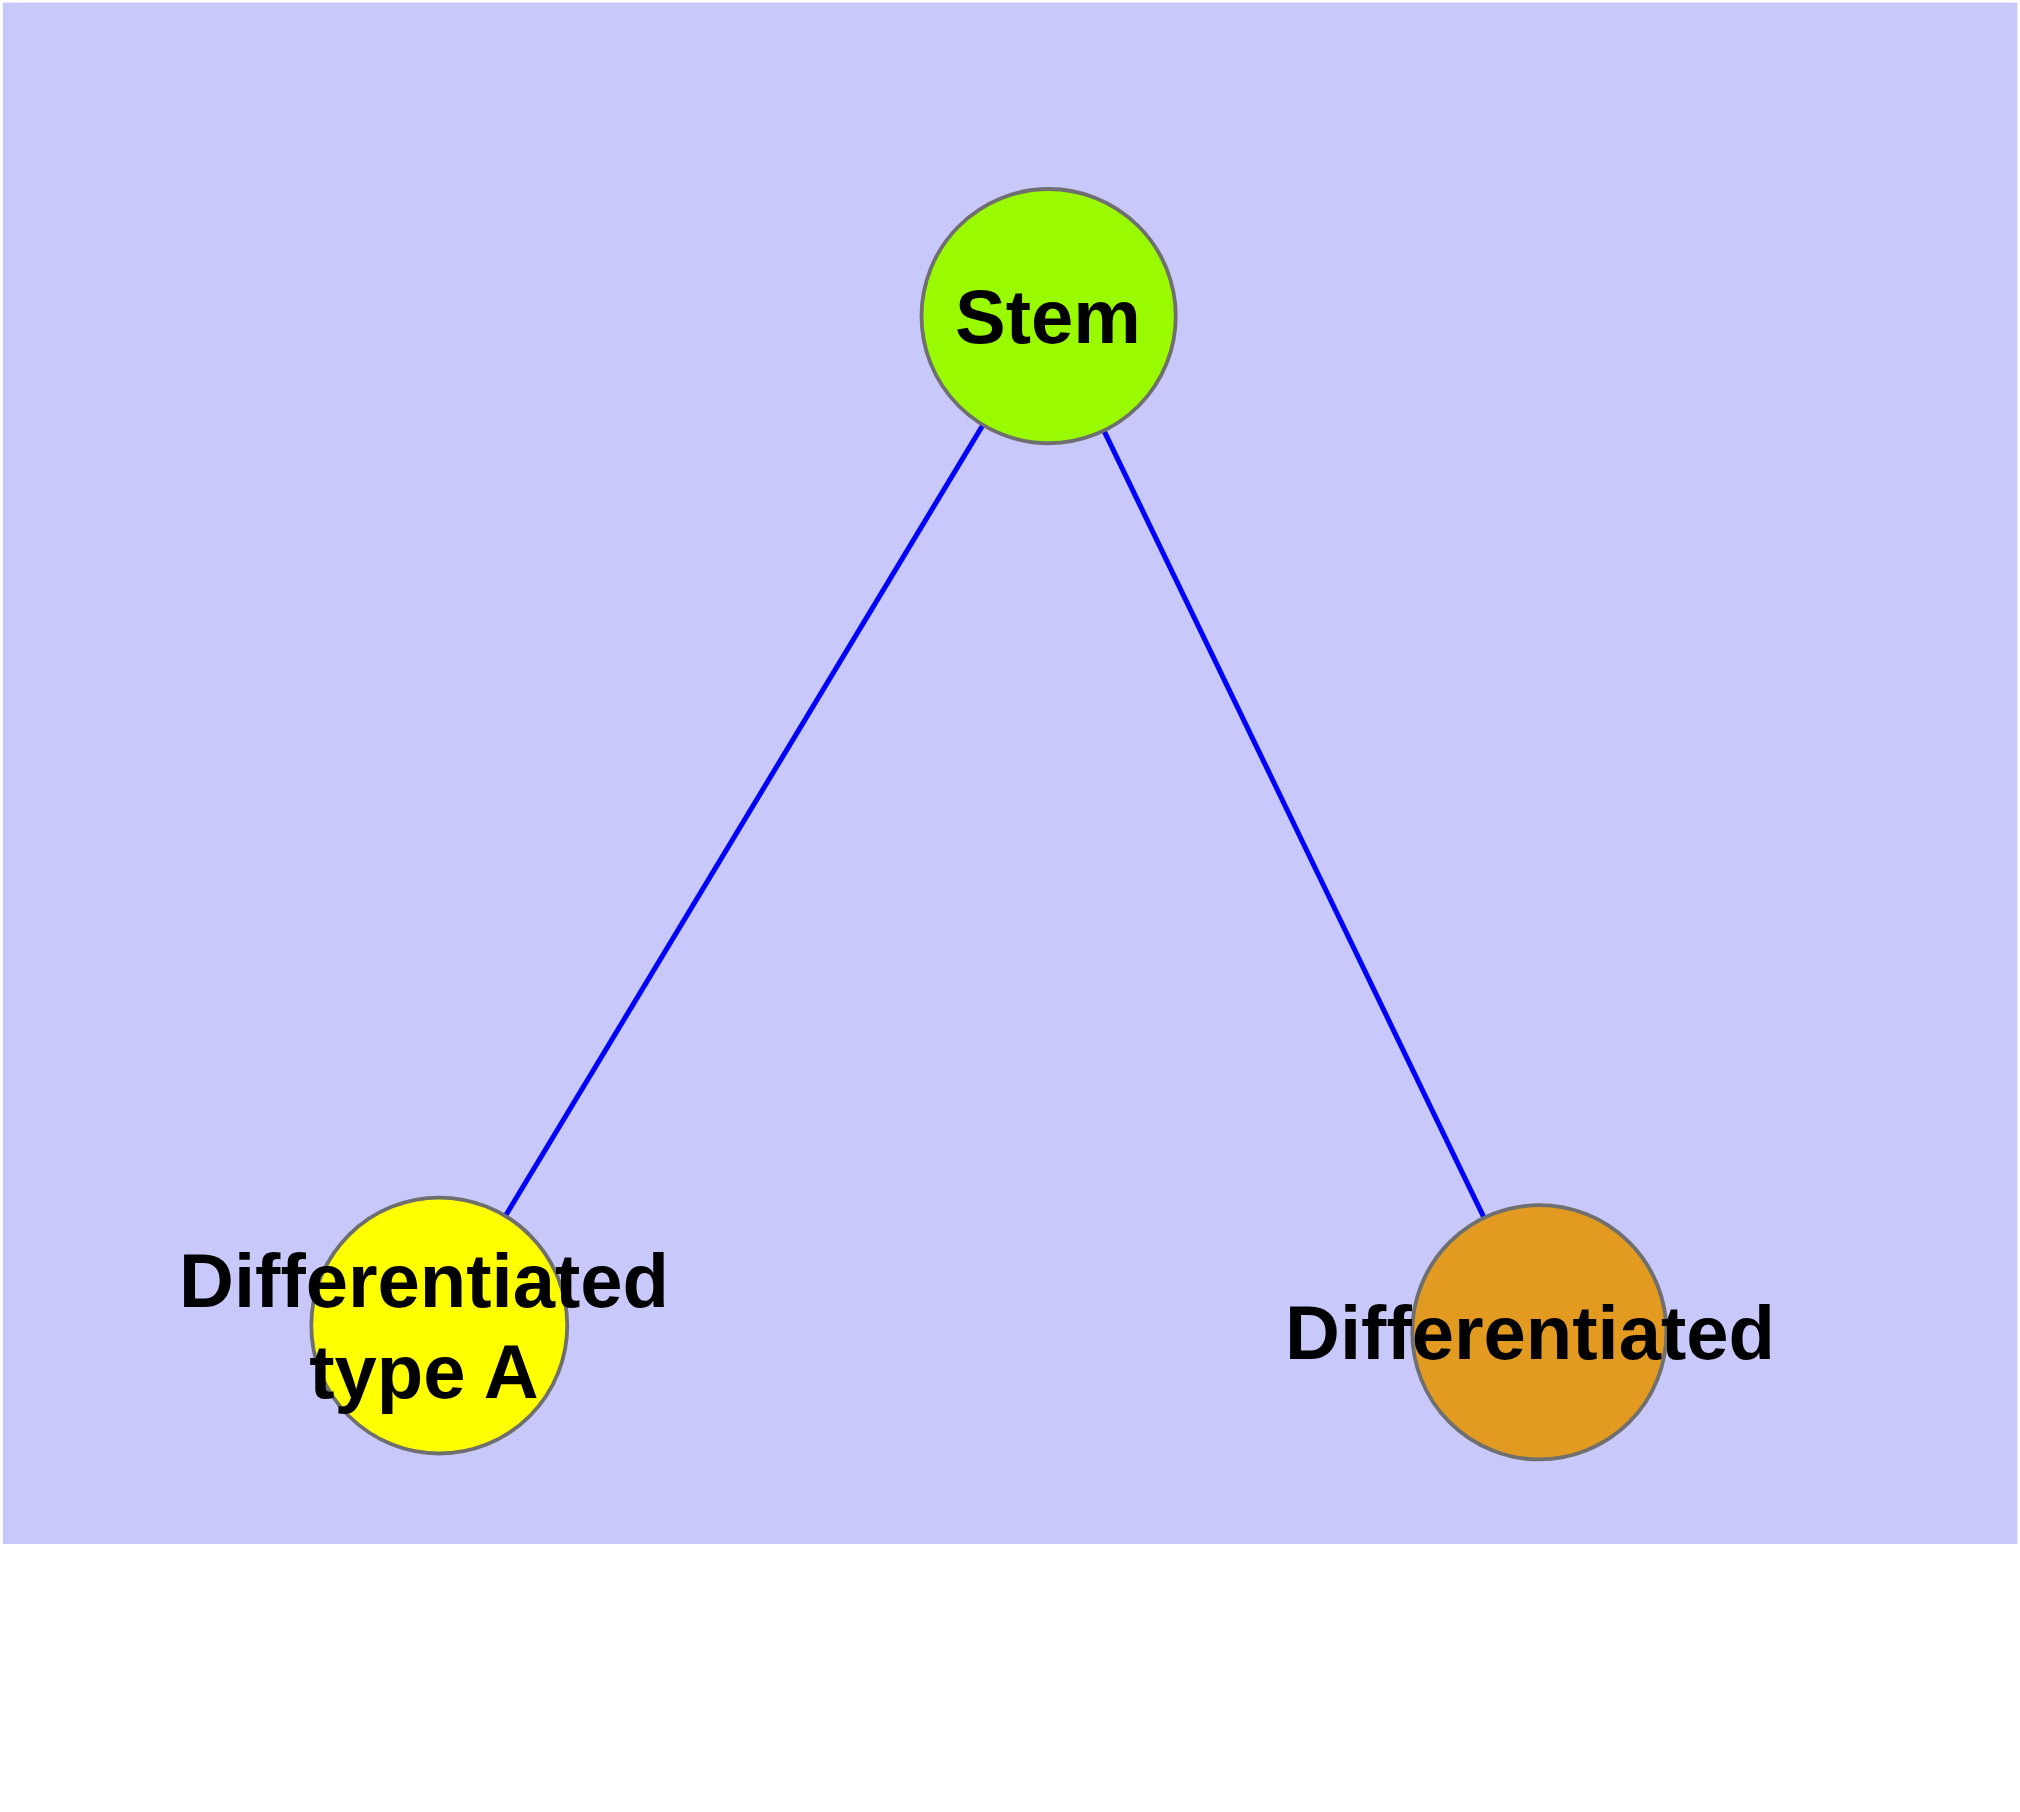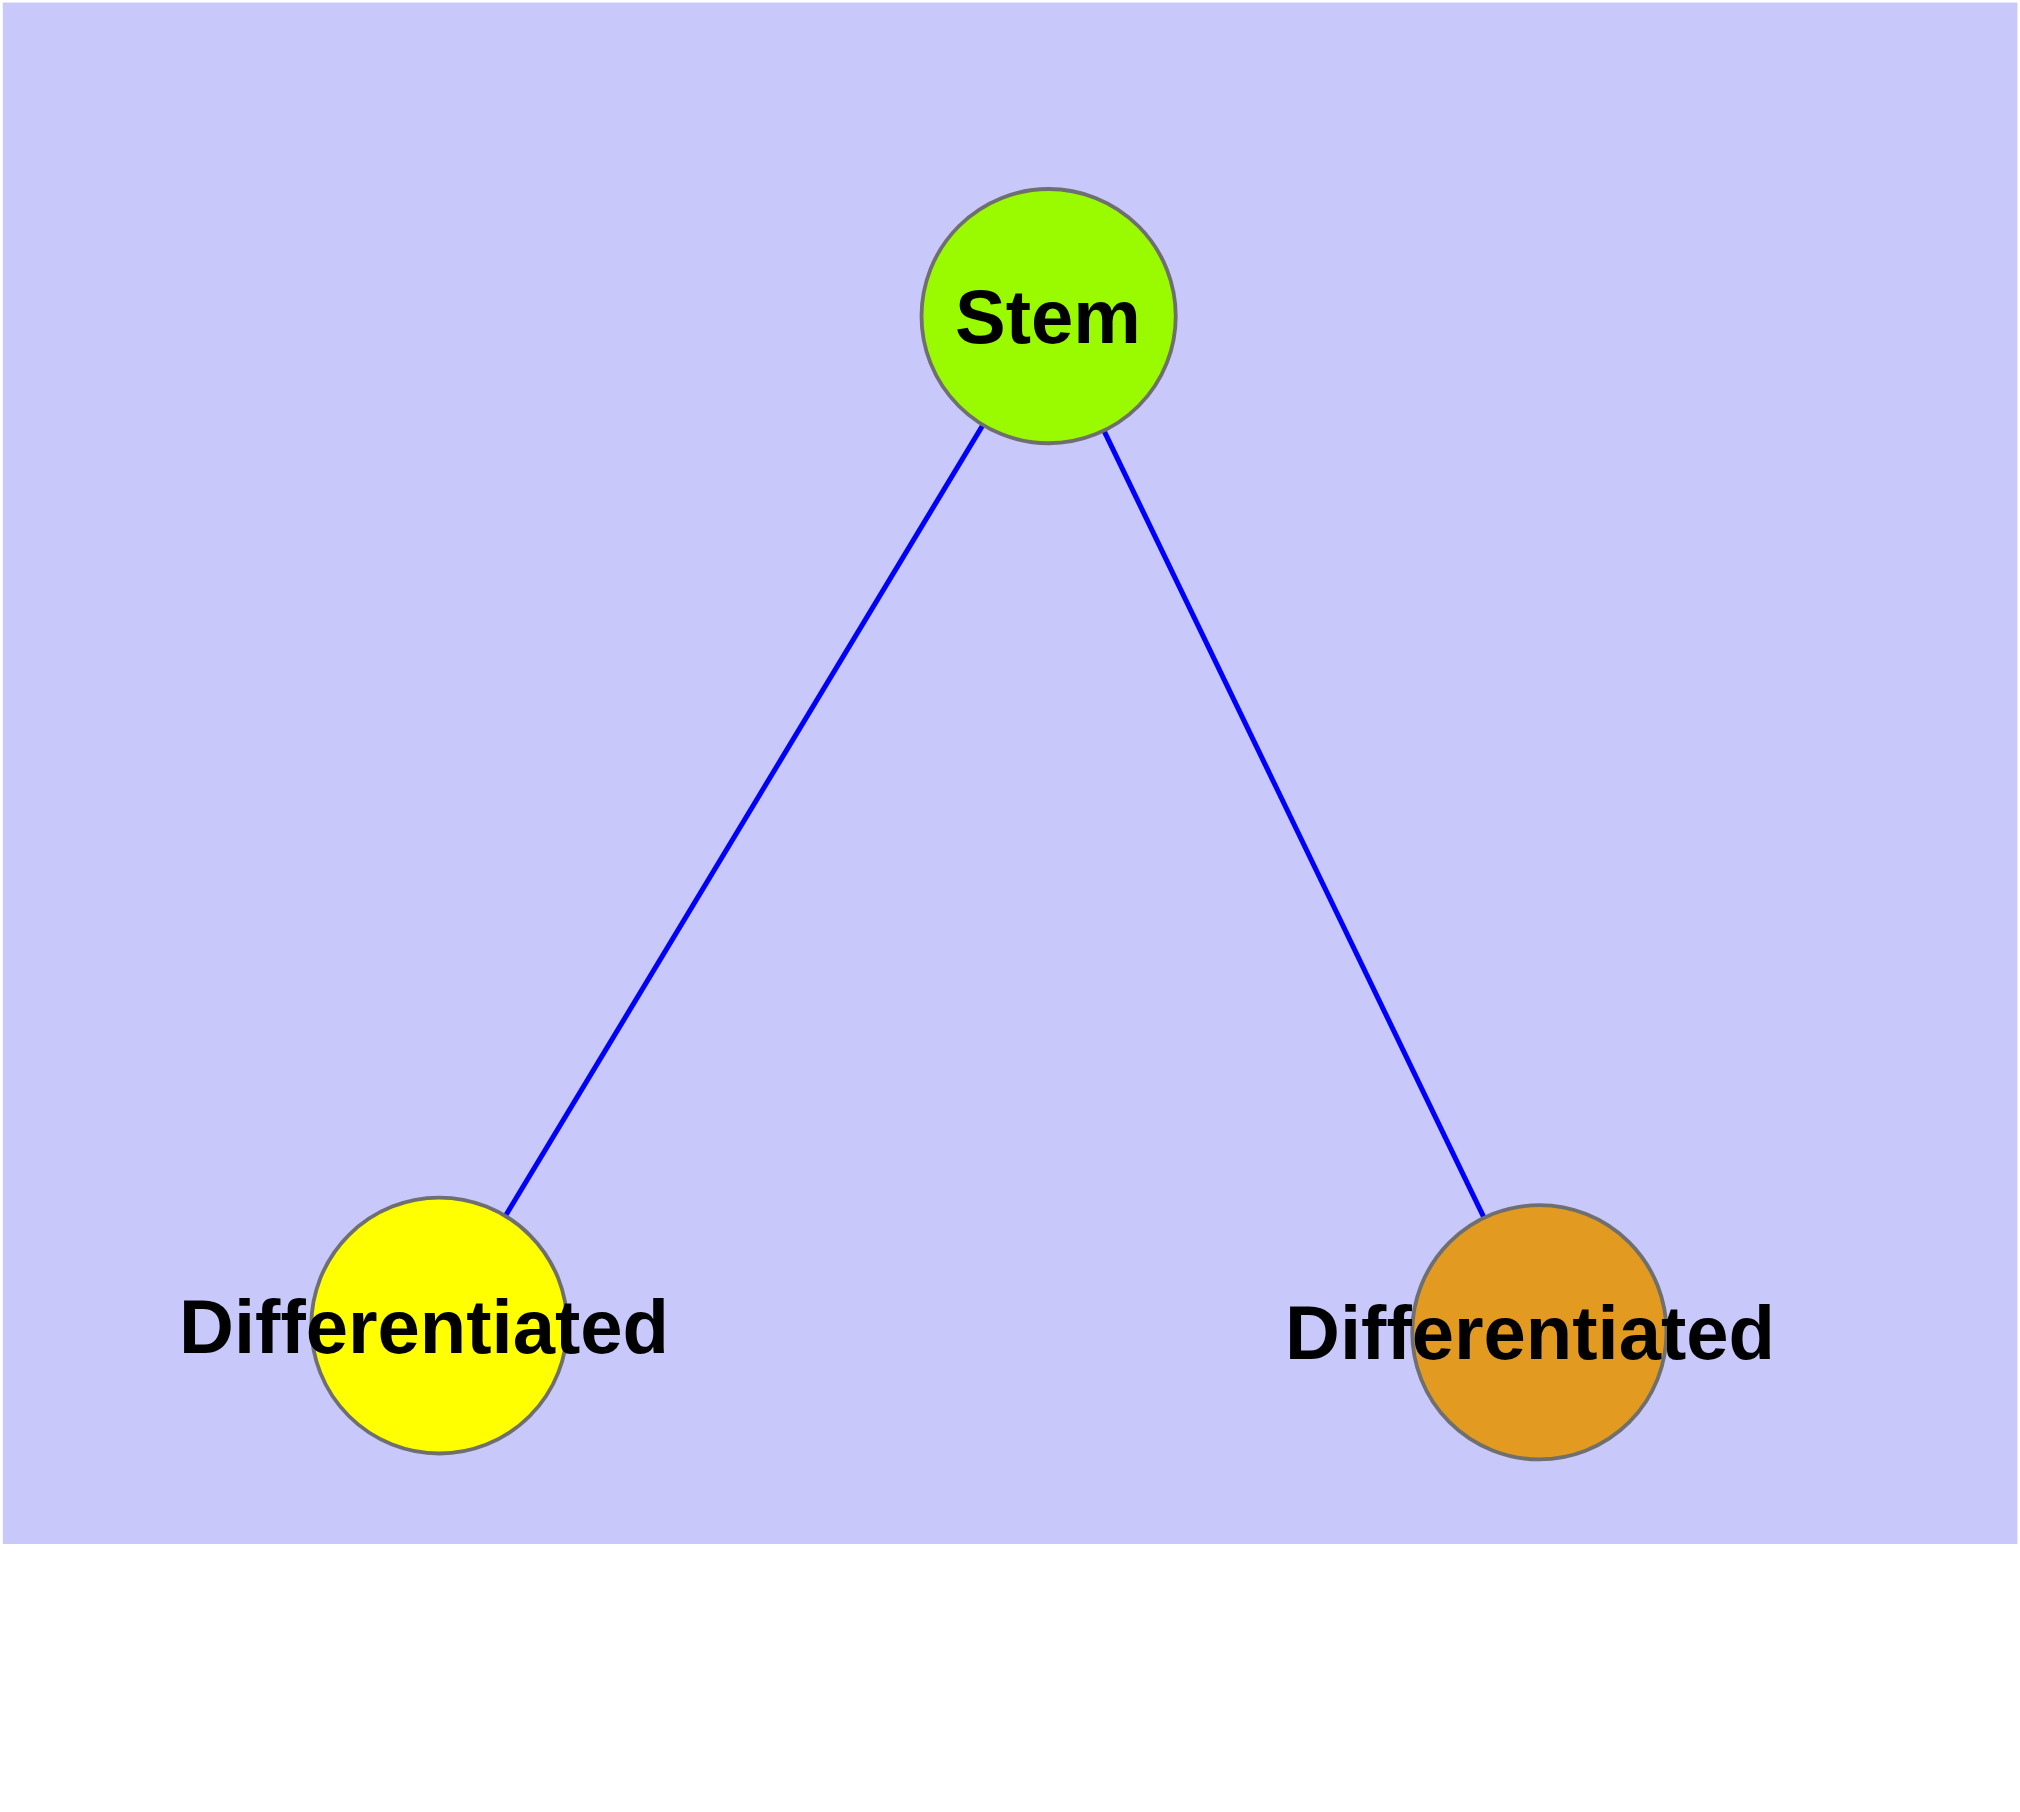--- a/index.html
+++ b/index.html
@@ -55,20 +55,21 @@
     <circle cx="518" cy="1564" r="151" stroke-width="4.5" fill="#FFFF00" stroke="#6F6F6F"></circle>
     <circle cx="1816" cy="1572" r="150" stroke-width="4.5" fill="#E29A20" stroke="#6F6F6F"></circle>
   </svg>
 
   <div class="node-label" style="left: 1048px; top: 316px;">
     <span>Stem</span>
   </div>
 
   <div class="node-label" style="left: 424px; top: 1326px;">
     <span>Differentiated</span>
+    <span>type A</span>
   </div>
 
   <div class="node-label" style="left: 1530px; top: 1332px;">
     <span>Differentiated</span>
   </div>
 
 </div>
 
 
 </body></html>

